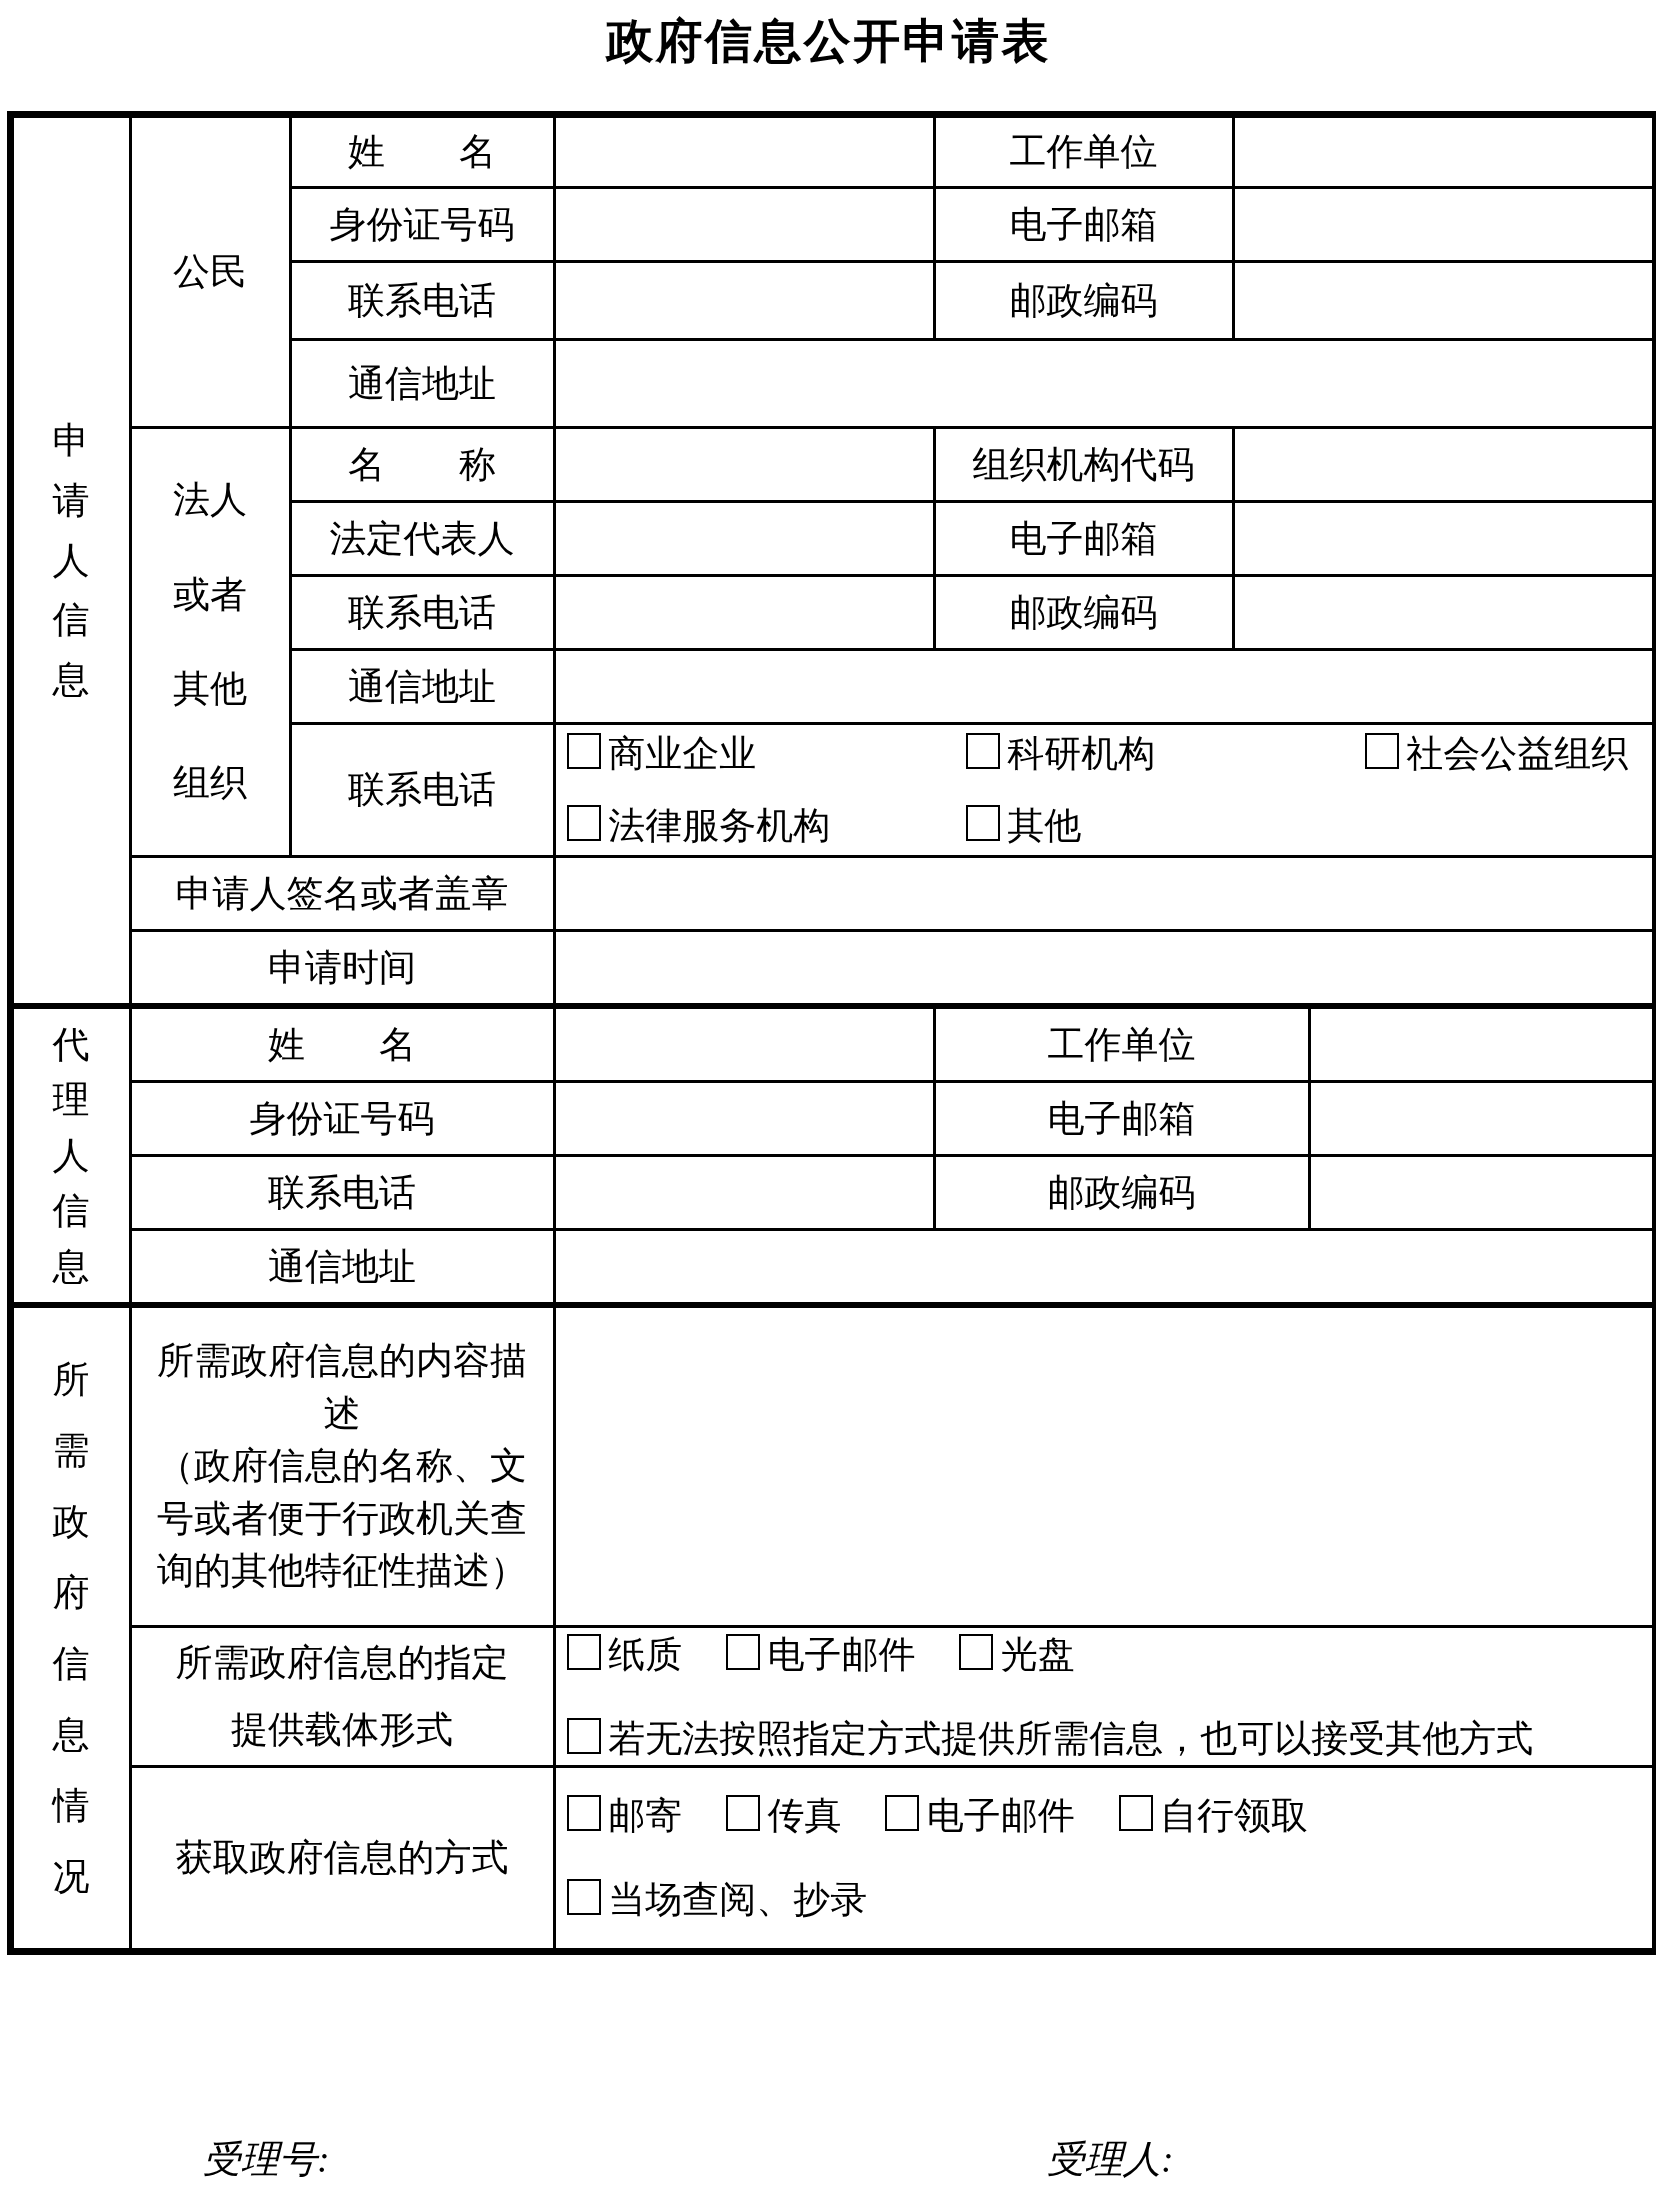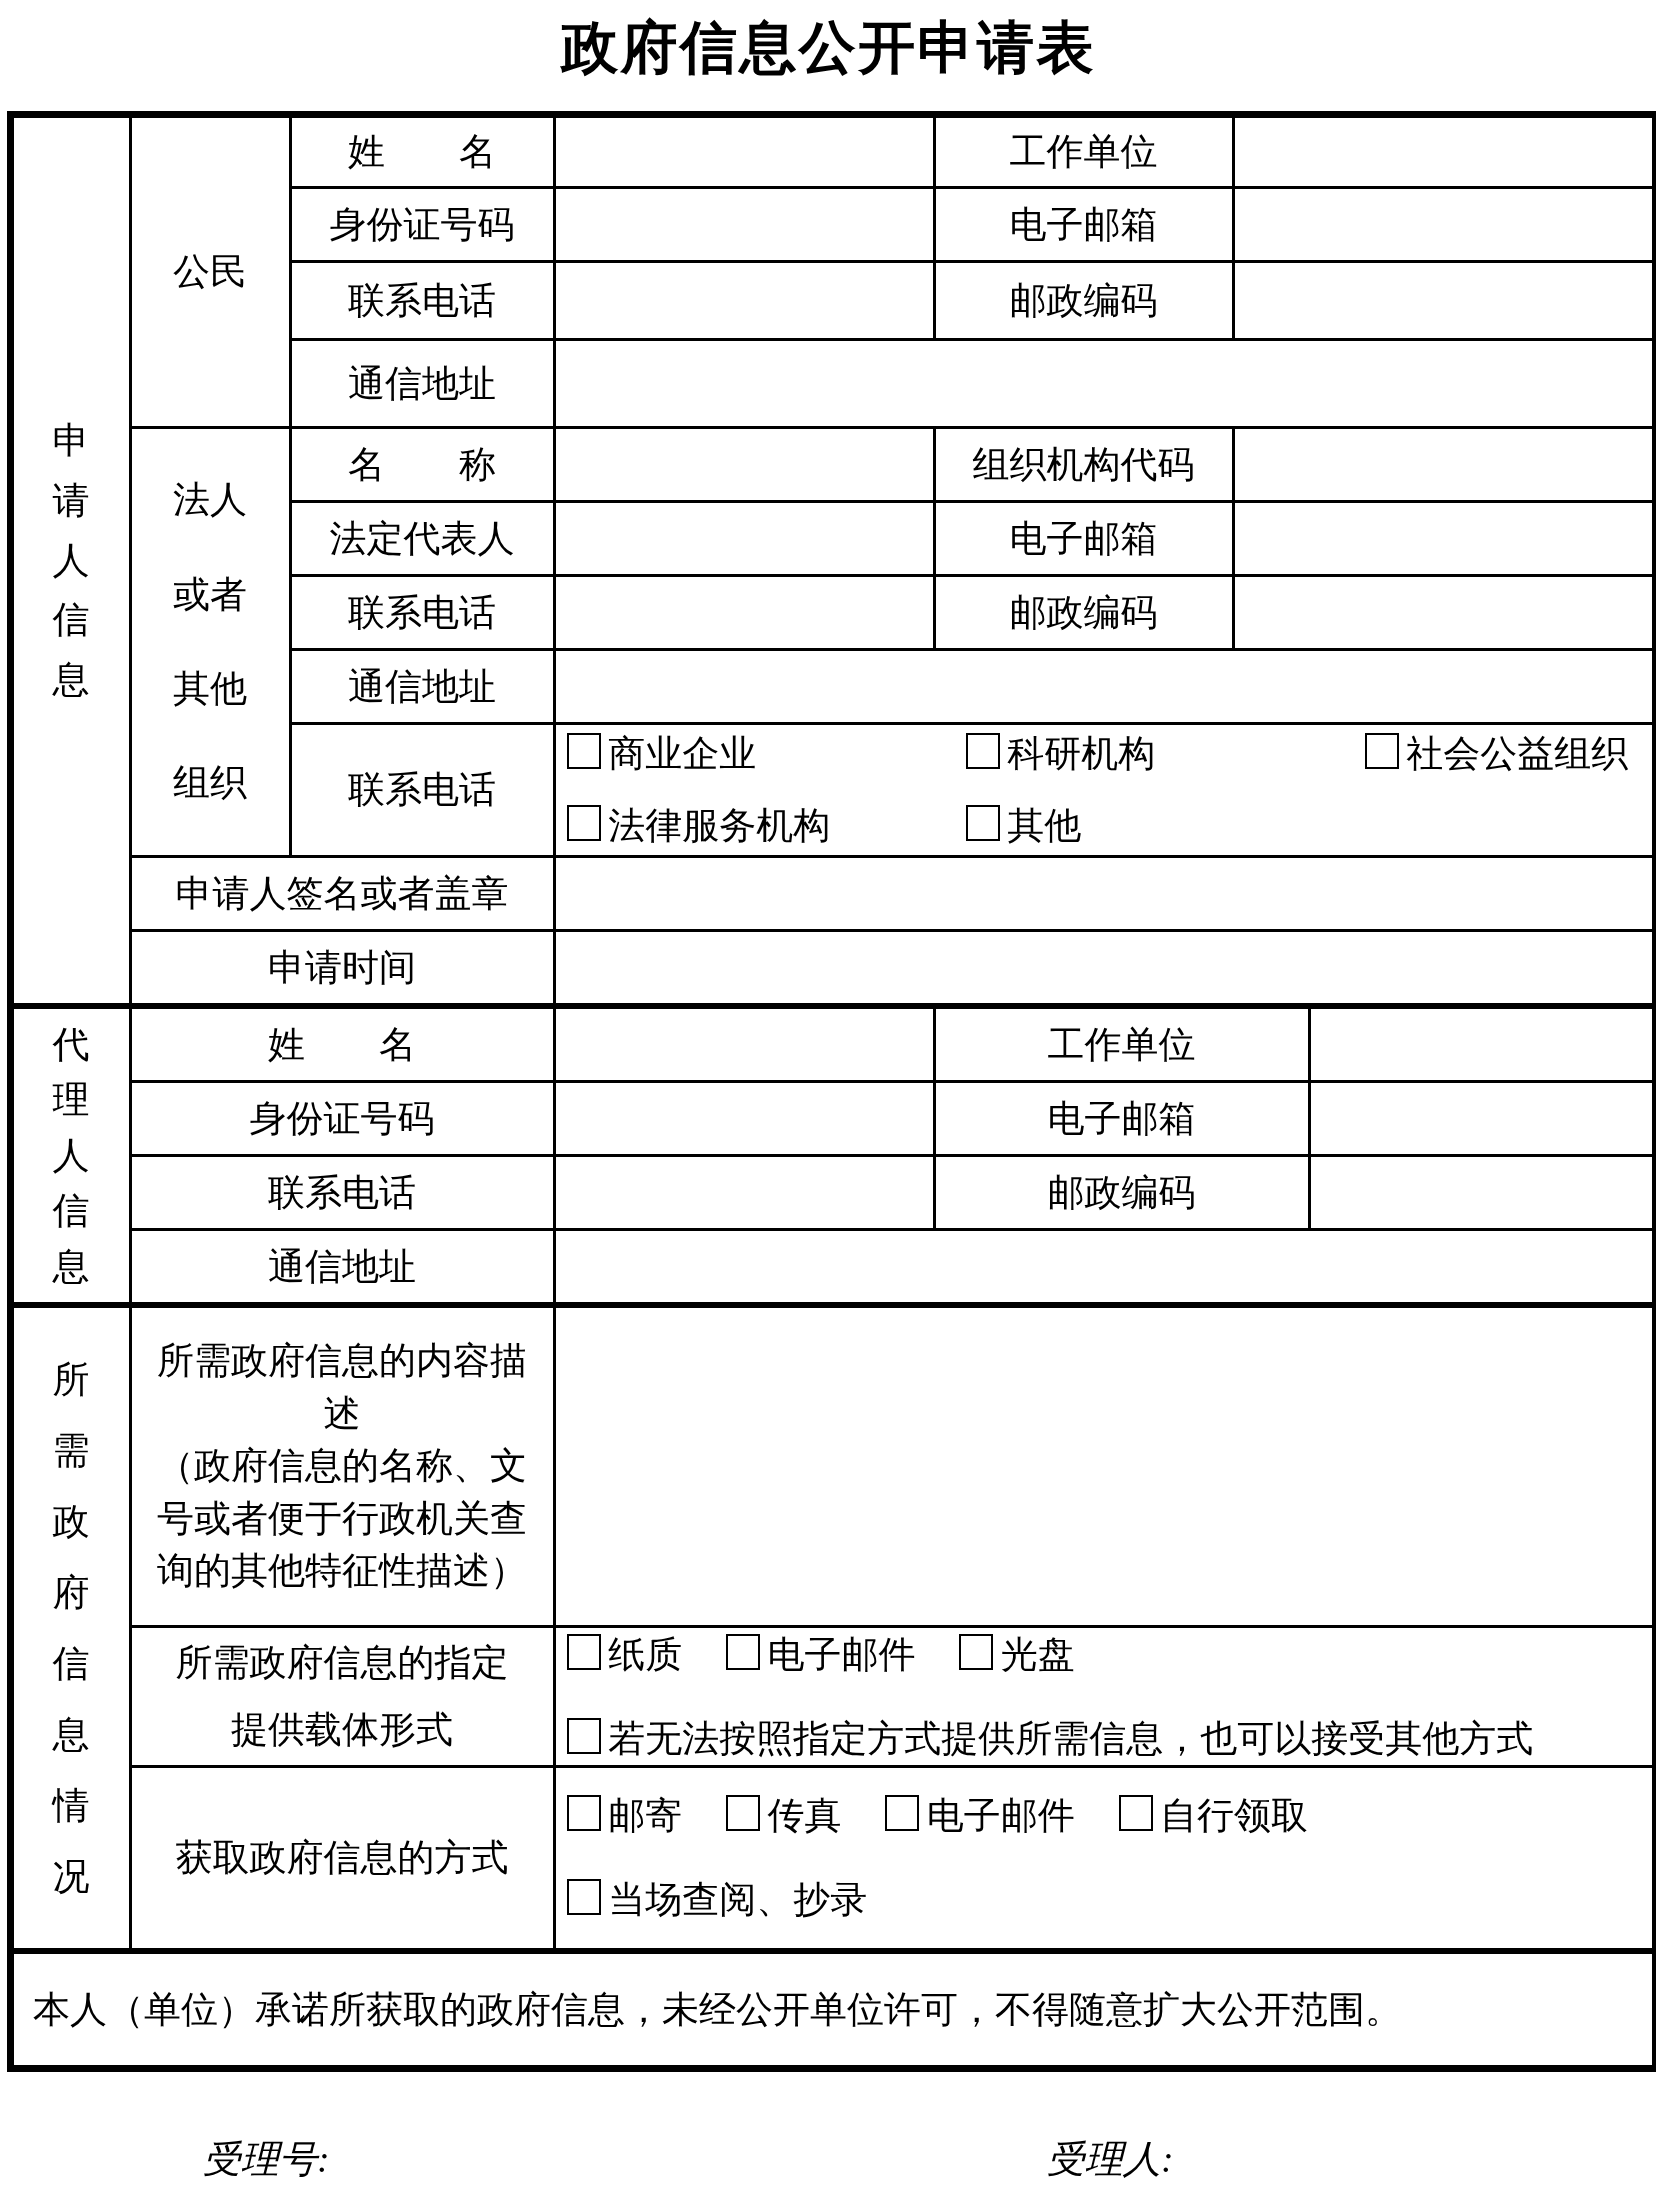--- a/index.html
+++ b/index.html
@@ -2,21 +2,21 @@
 <html style="font-size:13px"><head>
 <meta charset="utf-8">
 <style>
   html,body{margin:0;padding:0;background:#ffffff;}
   body{
     width:1657px;height:2205px;position:relative;
     font-family:"Liberation Serif","DejaVu Serif",serif;
     color:#000;
   }
   .title{
-    text-align:center;font-size:57px;font-weight:bold;
+    text-align:center;font-size:47px;font-weight:bold;
     padding-top:9.7px;letter-spacing:2.4px;height:57px;
   }
   .formwrap{
     position:absolute;left:6.5px;top:111px;width:1644px;
     border:4px solid #000;background:#fff;
   }
   table.sec{width:100%;border-collapse:collapse;table-layout:fixed;}
   td{
     border:3.2px solid #000;font-size:37px;text-align:center;
     vertical-align:middle;overflow:hidden;padding:0;
@@ -229,27 +229,20 @@
           <span class="opt gap"><span class="cb"></span><span>邮寄</span></span><span class="opt gap"><span class="cb"></span><span>传真</span></span><span class="opt gap"><span class="cb"></span><span>电子邮件</span></span><span class="opt"><span class="cb"></span><span>自行领取</span></span>
         </div>
         <div class="optline tight">
           <span class="opt"><span class="cb"></span><span>当场查阅、抄录</span></span>
         </div>
       </td>
     </tr>
   </tbody>
     </table>
 
-  <table class="sec">
-    <tbody>
-        <tr class="h140">
-      <td class="promise">本人（单位）承诺所获取的政府信息，未经公开单位许可，不得随意扩大公开范围。</td>
-    </tr>
-  </tbody>
-    </table>
 
 </div>
 
 <div class="footer">
   <span class="fno">受理号:</span>
   <span class="fperson">受理人:</span>
 </div>
 
 
 </body></html>

